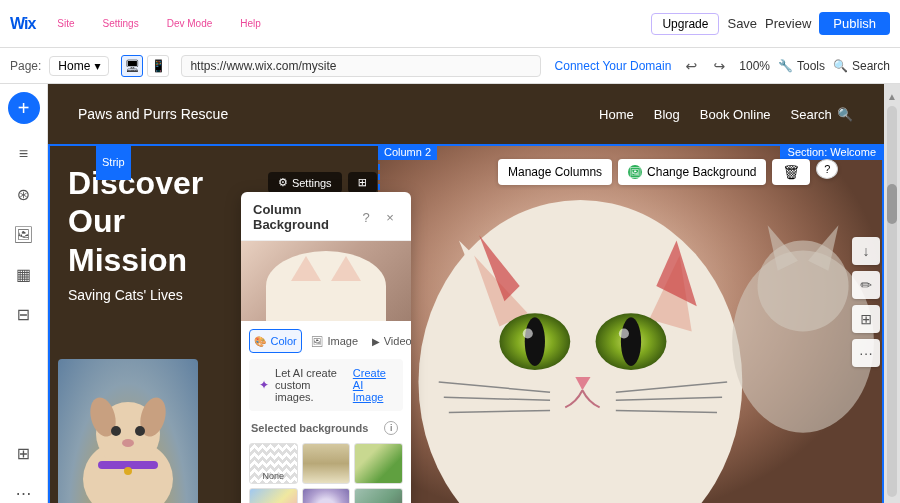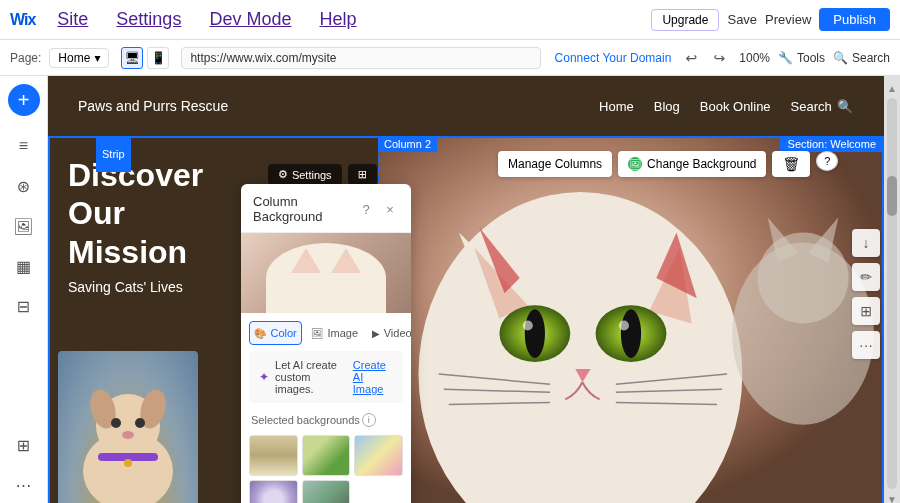--- a/index.html
+++ b/index.html
@@ -1,31 +1,31 @@
 <!DOCTYPE html>
 <html><head>
   <meta charset="utf-8">
   <style>
     * { box-sizing: border-box; margin: 0; padding: 0; }
     body { font-family: 'Helvetica Neue', Arial, sans-serif; font-size: 13px; background: #f0f0f0; width: 900px; height: 503px; overflow: hidden; position: relative; }
 
     
     #top-menu {
-      height: 40px;
+      height: 48px;
       background: #fff;
       border-bottom: 1px solid #ddd;
       display: flex;
       align-items: center;
       padding: 0 10px;
       gap: 16px;
       position: relative;
       z-index: 100;
     }
     .menu-logo { font-weight: bold; font-size: 16px; color: #0057e7; letter-spacing: -1px; }
-    .menu-item { font-size: 18px; color: #4c1d95; cursor: pointer; padding: 4px 6px; border-radius: 3px; text-decoration: underline; }
+    .menu-item { font-size: 10px; color: #ec4899; cursor: pointer; padding: 4px 6px; border-radius: 3px; }
     .menu-right { margin-left: auto; display: flex; align-items: center; gap: 8px; }
     .btn-upgrade { background: none; border: 1px solid #c4b5fd; border-radius: 4px; padding: 3px 10px; cursor: pointer; font-size: 12px; }
     .btn-save { background: none; border: none; cursor: pointer; font-size: 13px; color: #333; }
     .btn-preview { background: none; border: none; cursor: pointer; font-size: 13px; color: #333; }
     .btn-publish { background: #116dff; color: #fff; border: none; border-radius: 4px; padding: 4px 14px; cursor: pointer; font-size: 13px; font-weight: 500; }
 
     
     #address-bar {
       height: 36px;
       background: #fff;
@@ -268,21 +268,21 @@
       z-index: 100;
       overflow: hidden;
     }
     .panel-header {
       display: flex;
       align-items: center;
       justify-content: space-between;
       padding: 10px 12px 8px;
       border-bottom: 1px solid #eee;
     }
-    .panel-title { font-size: 13px; font-weight: 400; color: #333; }
+    .panel-title { font-size: 13px; font-weight: 700; color: #333; }
     .panel-header-icons { display: flex; gap: 6px; align-items: center; }
     .panel-icon-btn { width: 18px; height: 18px; display: flex; align-items: center; justify-content: center; cursor: pointer; color: #888; font-size: 13px; }
 
     
     .panel-preview {
       width: 100%; height: 80px;
       background: linear-gradient(135deg, #e8d0c0 0%, #c0a090 50%, #a08070 100%);
       position: relative;
       overflow: hidden;
     }
@@ -352,21 +352,22 @@
     .ai-icon { color: #8040c0; font-size: 12px; }
     .ai-link { color: #116dff; cursor: pointer; text-decoration: underline; }
 
     
     .panel-section-title {
       padding: 4px 10px 4px;
       font-size: 11px;
       color: #666;
       display: flex;
       align-items: center;
-      gap: 2px;
+      gap: 16px;
+      font-weight: bold;
     }
     .info-icon {
       width: 14px; height: 14px;
       border: 1px solid #aaa;
       border-radius: 50%;
       display: flex; align-items: center; justify-content: center;
       font-size: 9px; color: #888; cursor: pointer;
     }
 
     
@@ -717,20 +718,23 @@
         <span>Let AI create custom images.</span>
         <span class="ai-link">Create AI Image</span>
       </div>
 
       <div class="panel-section-title">
         <span>Selected backgrounds</span>
         <div class="info-icon">i</div>
       </div>
 
       <div class="bg-grid">
+        <div class="bg-thumb none-thumb">
+          <span class="bg-thumb-label">None</span>
+        </div>
         <div class="bg-thumb bg-thumb-sand"></div>
         <div class="bg-thumb bg-thumb-food"></div>
         <div class="bg-thumb bg-thumb-gradient"></div>
         <div class="bg-thumb bg-thumb-rings"></div>
         <div class="bg-thumb bg-thumb-leaves"></div>
       </div>
 
     </div>
 
     <div id="right-side-icons">

